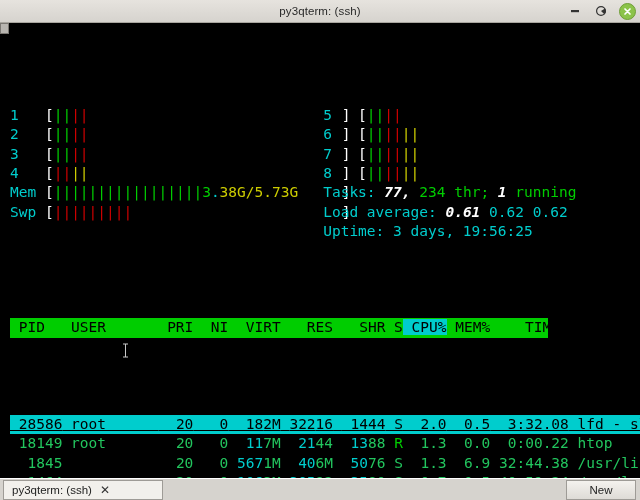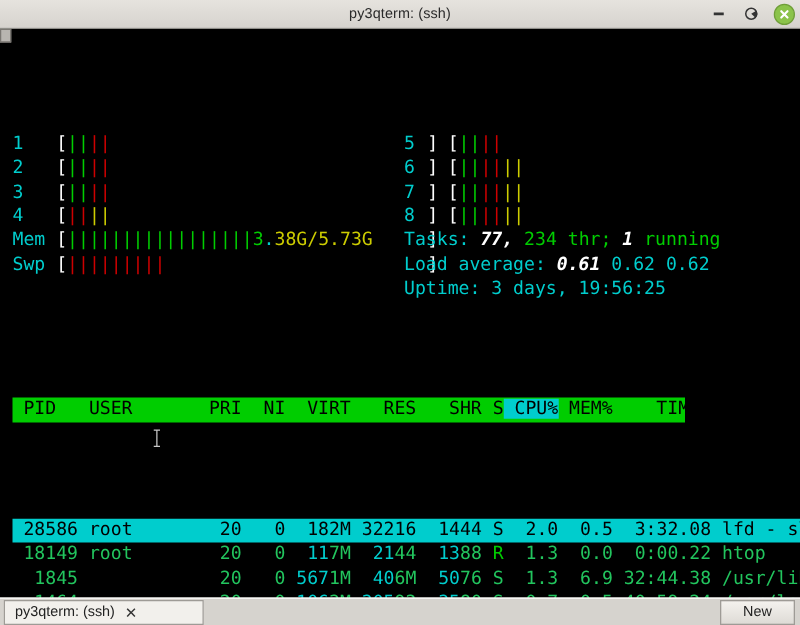--- a/index.html
+++ b/index.html
@@ -122,21 +122,21 @@
     color: #000000;
     height: 19.3px;
     width: 538px;
   }
   .hdr .sortcol { background: #00cdcd; color: #000000; }
 
   .row { display: block; height: 19.3px; }
   .row.selected {
     background: #00cdcd;
   }
-  .row.selected span { color: #000000 !important; }
+  .row.selected span { color: #000000 !important; text-decoration: underline; }
 
   
   .ibeam {
     position: absolute;
     left: 122px;
     top: 320px;
     width: 7px;
     height: 15px;
     pointer-events: none;
   }
@@ -170,21 +170,21 @@
   .task-close {
     font-size: 12px;
     color: #333;
     cursor: pointer;
     line-height: 1;
   }
   .new-btn {
     position: absolute;
     right: 4px;
     top: 1px;
-    width: 60px;
+    width: 70px;
     height: 20px;
     background: linear-gradient(to bottom,#f4f2ee,#dedbd6);
     border: 1px solid #9e9b96;
     display: flex;
     align-items: center;
     justify-content: center;
     font-size: 11.5px;
     color: #1f1f1f;
     box-sizing: border-box;
     cursor: pointer;

